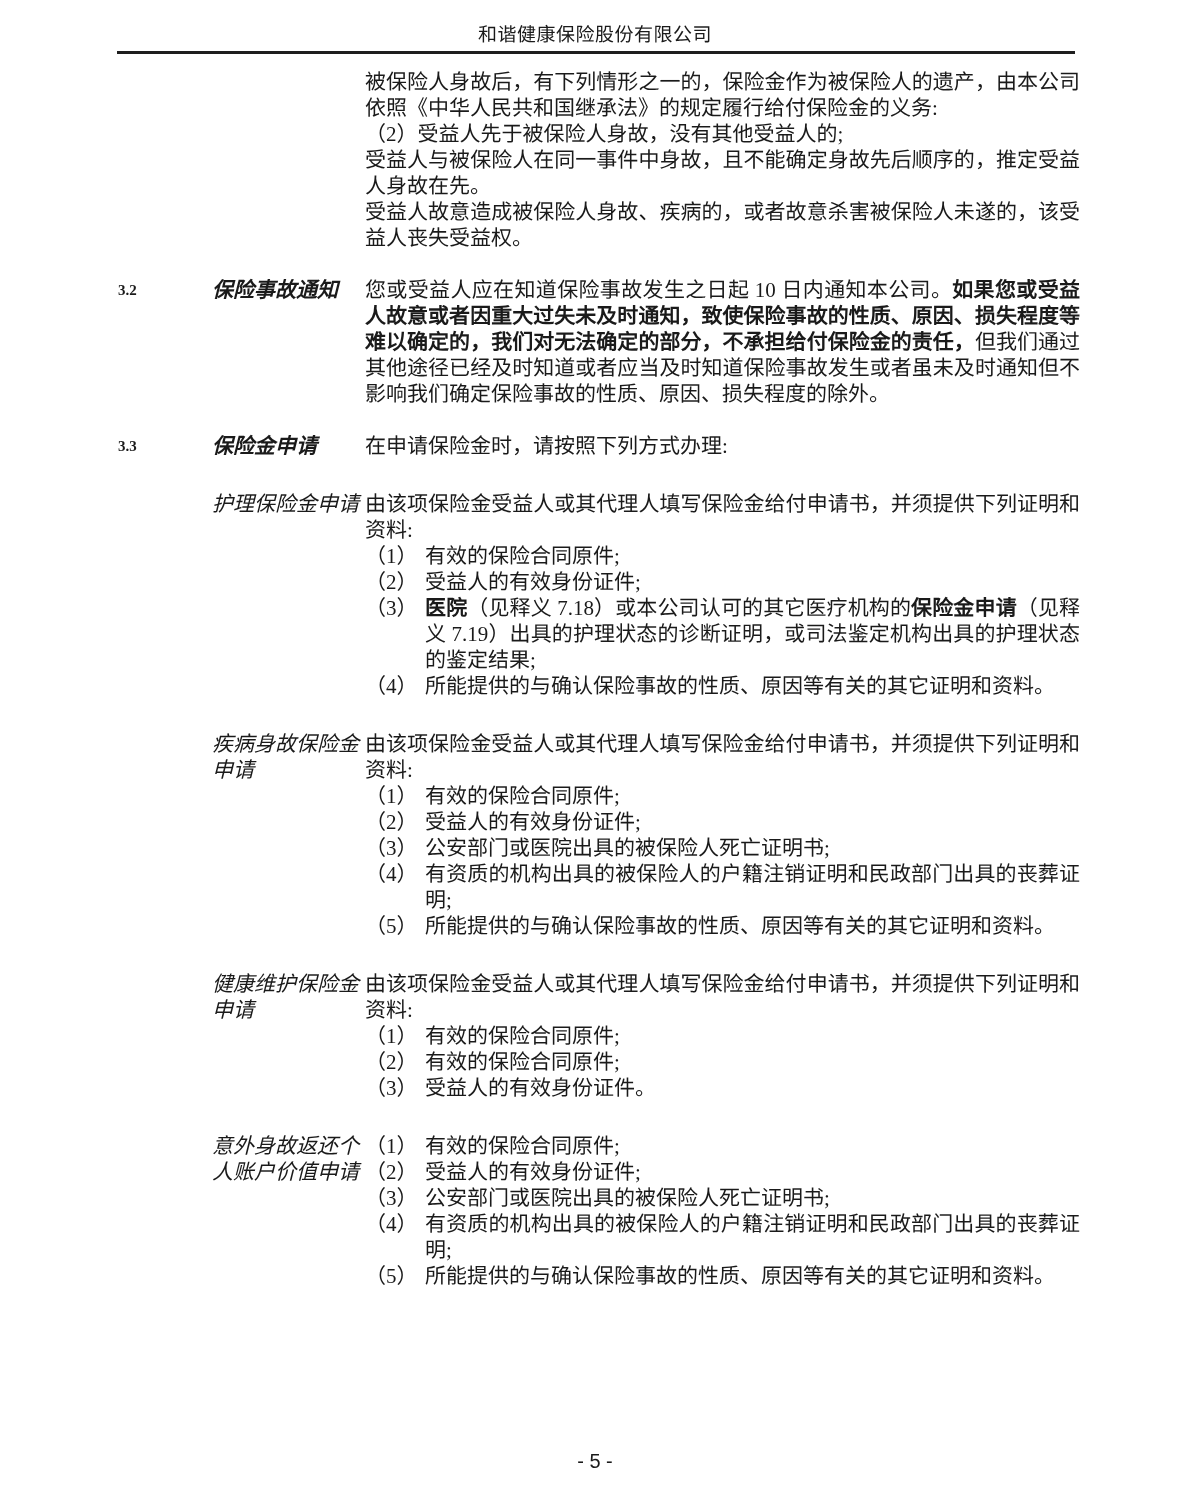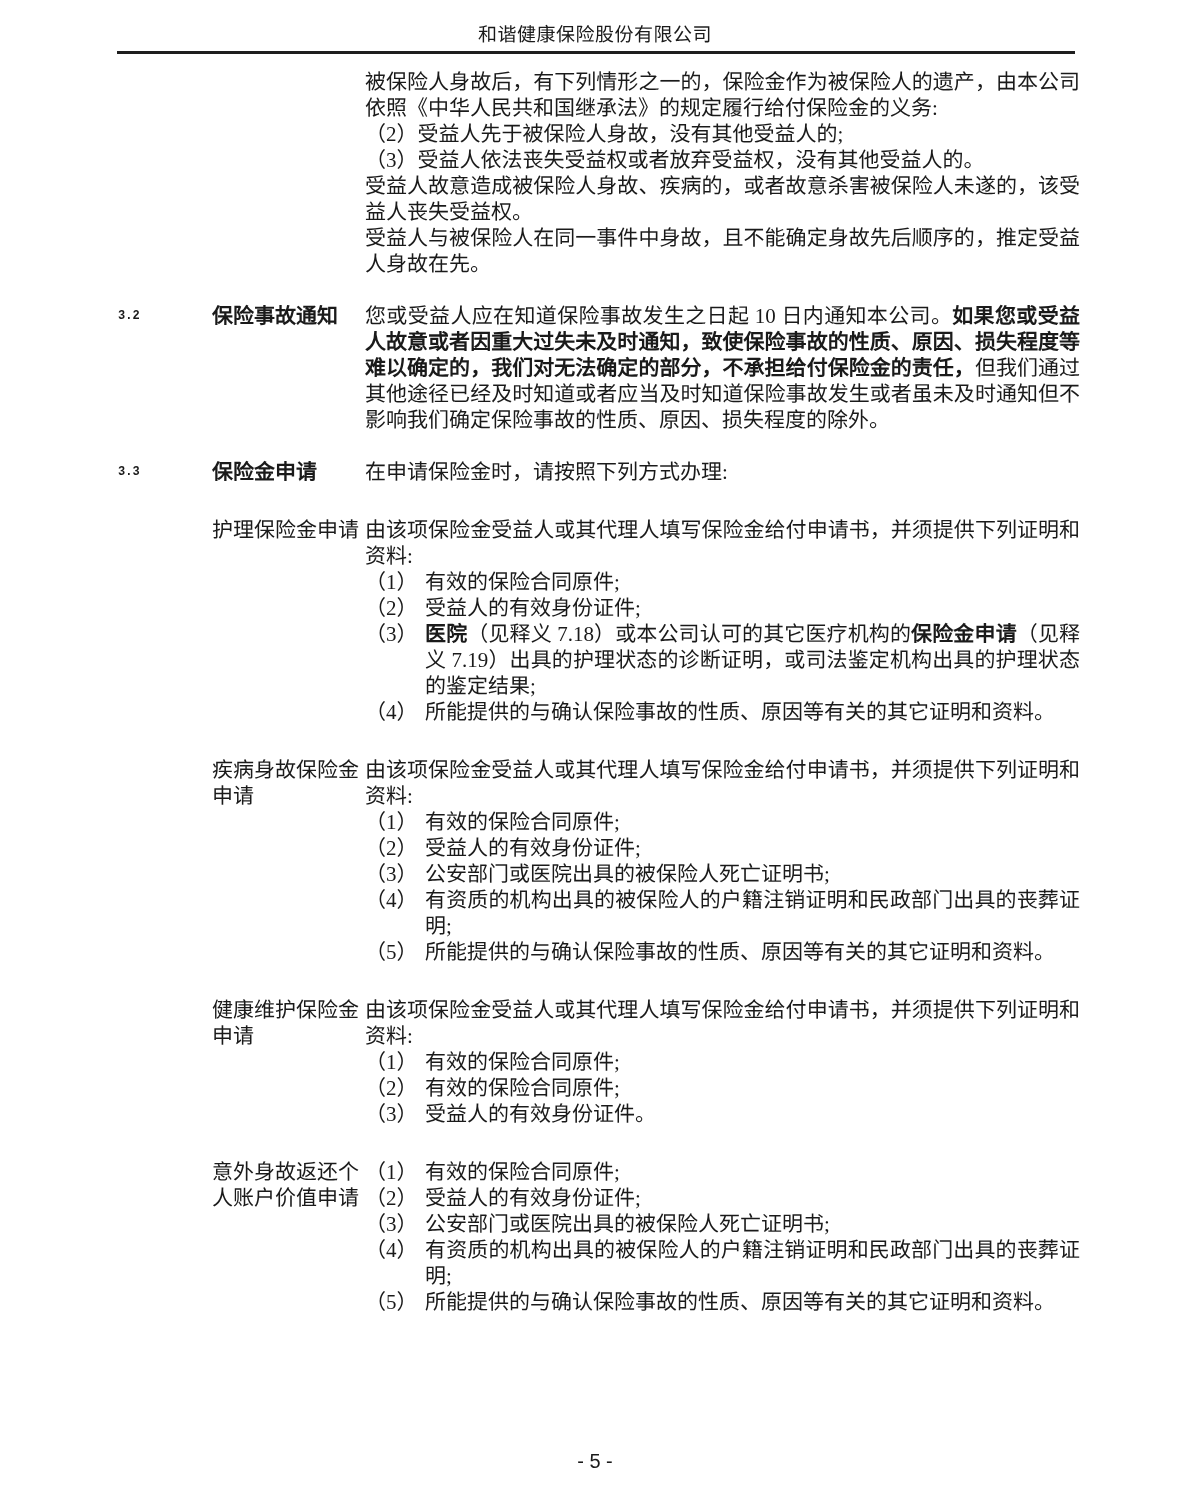--- a/index.html
+++ b/index.html
@@ -24,25 +24,25 @@
     margin-top:26px;
     padding-left:118px;
     font-size:21px;
     line-height:26px;
   }
   .row.first { margin-top:0; }
   .row.sub { margin-top:32px; }
 
   .col-num {
     flex:0 0 94px;
-    font-family:Liberation Mono, monospace;
+    font-family:Liberation Serif, serif;
     font-weight:bold;
-    font-size:12px;
+    font-size:15px;
   }
-  .col-label { flex:0 0 153px; }
+  .col-label { flex:0 0 153px;font-style:italic; }
   .col-label.bold { font-weight:bold; }
   .col-body { flex:0 0 715px; width:715px; }
 
   .para { margin:0; text-align:justify; }
   .item { display:flex; margin:0; }
   .item .marker { flex:0 0 60px; white-space:nowrap; }
   .item .text { flex:1; text-align:justify; }
   .b { font-weight:bold; }
 
   .footer {
@@ -62,23 +62,22 @@
     <div class="header-rule"></div>
   </div>
 
   <div class="doc-body" id="doc-body">
       <section class="row first">
         <div class="col-num"></div>
         <div class="col-label"></div>
         <div class="col-body">
           <p class="para"><span>被保险人身故后，有下列情形之一的，保险金作为被保险人的遗产，由本公司依照《中华人民共和国继承法》的规定履行给付保险金的义务:</span></p>
           <p class="para"><span>（2）受益人先于被保险人身故，没有其他受益人的;</span></p>
-          <p class="para"><span>（3）受益人依法丧失受益权或者放弃受益权，没有其他受益人的。</span></p>
+          <p class="para"><span>受益人与被保险人在同一事件中身故，且不能确定身故先后顺序的，推定受益人身故在先。</span></p>
           <p class="para"><span>受益人故意造成被保险人身故、疾病的，或者故意杀害被保险人未遂的，该受益人丧失受益权。</span></p>
-          <p class="para"><span>受益人与被保险人在同一事件中身故，且不能确定身故先后顺序的，推定受益人身故在先。</span></p>
         </div>
       </section>
       <section class="row">
         <div class="col-num">3.2</div>
         <div class="col-label bold">保险事故通知</div>
         <div class="col-body">
           <p class="para"><span>您或受益人应在知道保险事故发生之日起 10 日内通知本公司。</span><span class="b">如果您或受益人故意或者因重大过失未及时通知，致使保险事故的性质、原因、损失程度等难以确定的，我们对无法确定的部分，不承担给付保险金的责任，</span><span>但我们通过其他途径已经及时知道或者应当及时知道保险事故发生或者虽未及时通知但不影响我们确定保险事故的性质、原因、损失程度的除外。</span></p>
         </div>
       </section>
       <section class="row">

